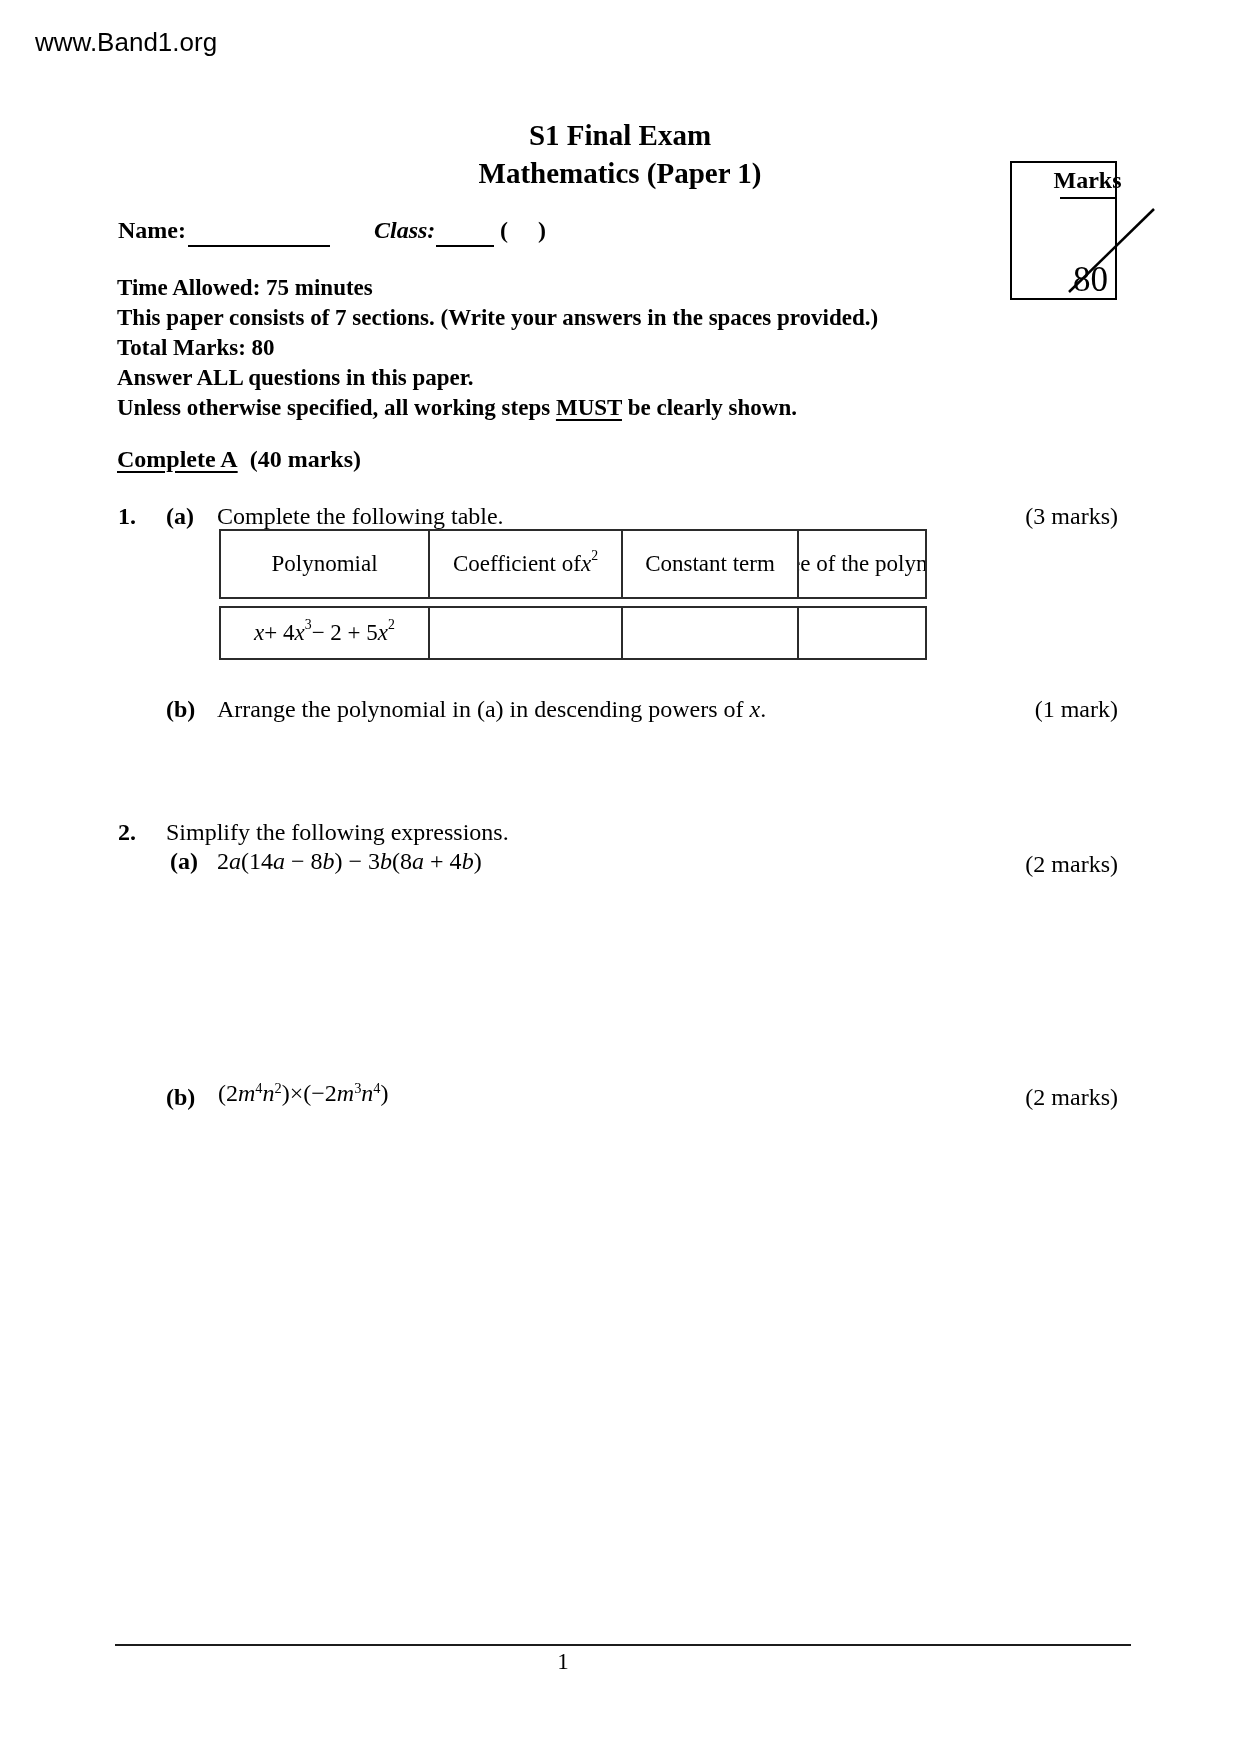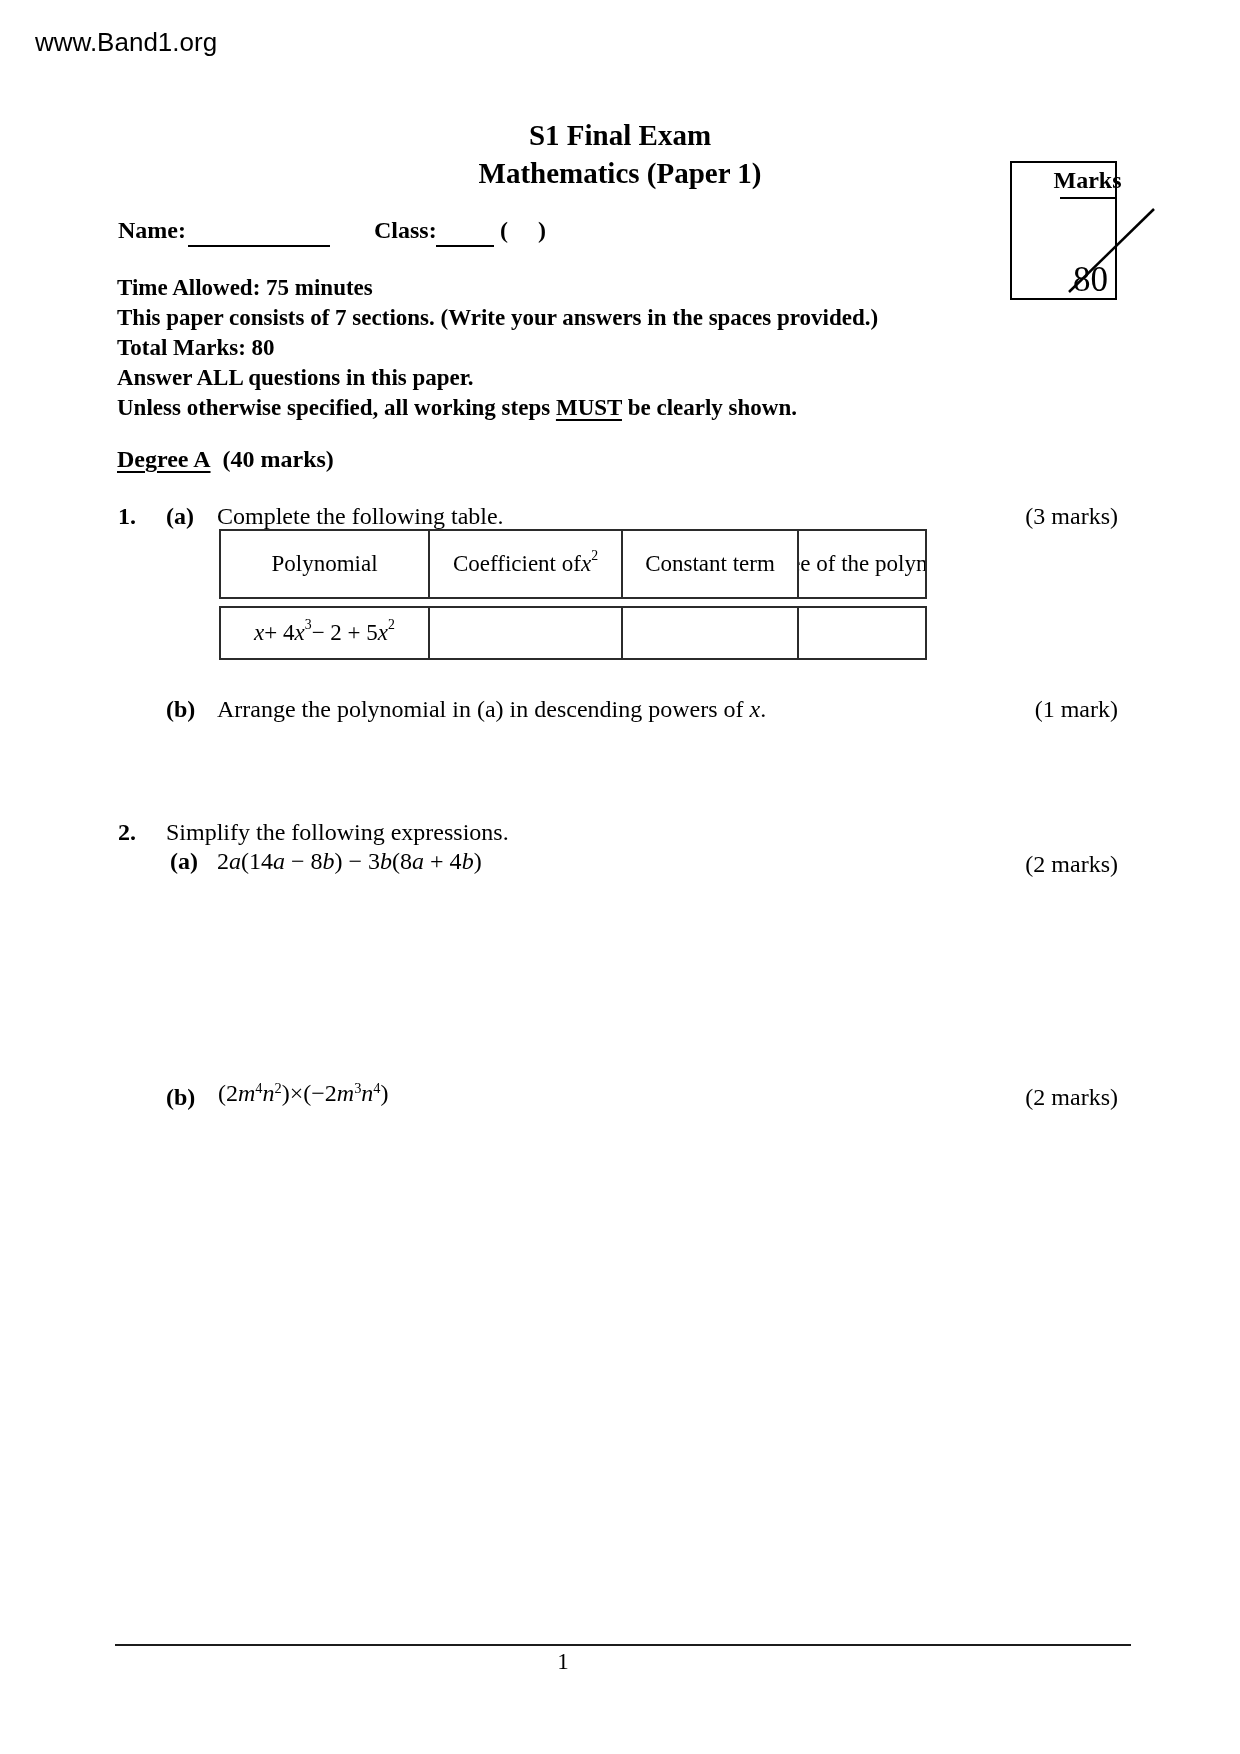--- a/index.html
+++ b/index.html
@@ -64,33 +64,33 @@
     <div class="marks-value">
       <svg width="103" height="99" viewBox="0 0 103 99">
         <line x1="9" y1="93" x2="94" y2="10" stroke="#000" stroke-width="2.5"></line>
       </svg>
       <div class="marks-total">80</div>
     </div>
   </div>
 
   <div class="abs q b" style="left:118px; top:217px;">Name:</div>
   <div class="abs blank" style="left:188px; top:219px; width:142px; height:26px;"></div>
-  <div class="abs q b" style="left:374px; top:217px;">Class:</div>
+  <div class="abs q b" style="left:374px; top:217px;font-style:italic;">Class:</div>
   <div class="abs blank" style="left:436px; top:219px; width:58px; height:26px;"></div>
   <div class="abs q b pre" style="left:500px; top:217px;">(     )</div>
 
   <div class="abs" style="left:117px; top:273px;">
     <div class="instr">Time Allowed: 75 minutes</div>
     <div class="instr">This paper consists of 7 sections. (Write your answers in the spaces provided.)</div>
     <div class="instr">Total Marks: 80</div>
     <div class="instr">Answer ALL questions in this paper.</div>
     <div class="instr"><span>Unless otherwise specified, all working steps </span><span class="uline">MUST</span><span> be clearly shown.</span></div>
   </div>
 
-  <div class="abs q b" style="left:117px; top:446px;"><span class="uline">Degree A</span><span>&nbsp;&nbsp;</span><span>(40 marks)</span></div>
+  <div class="abs q b" style="left:117px; top:446px;"><span class="uline">Complete A</span><span>&nbsp;&nbsp;</span><span>(40 marks)</span></div>
 
   <div class="abs q b" style="left:118px; top:503px;">1.</div>
   <div class="abs q b" style="left:166px; top:503px;">(a)</div>
   <div class="abs q" style="left:217px; top:503px;">Complete the following table.</div>
   <div class="abs q marks-col" style="top:503px;">(3 marks)</div>
 
   <div class="trow trow-header">
     <div class="tcell">Polynomial</div>
     <div class="tcell">Coefficient of <i>x</i><sup>2</sup></div>
     <div class="tcell">Constant term</div>

